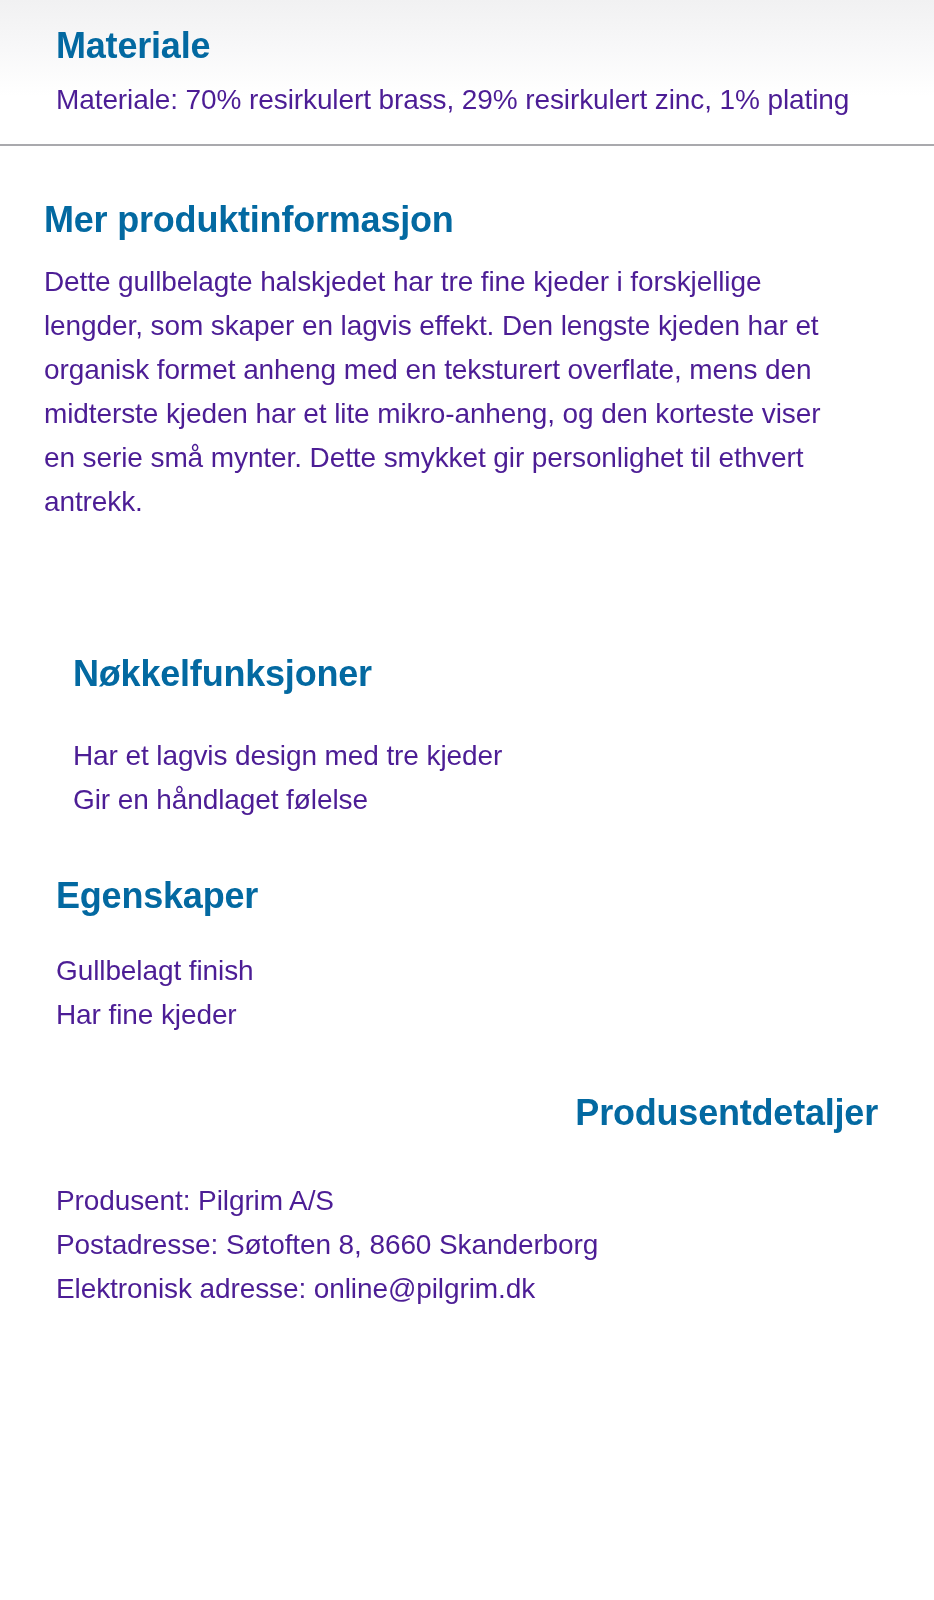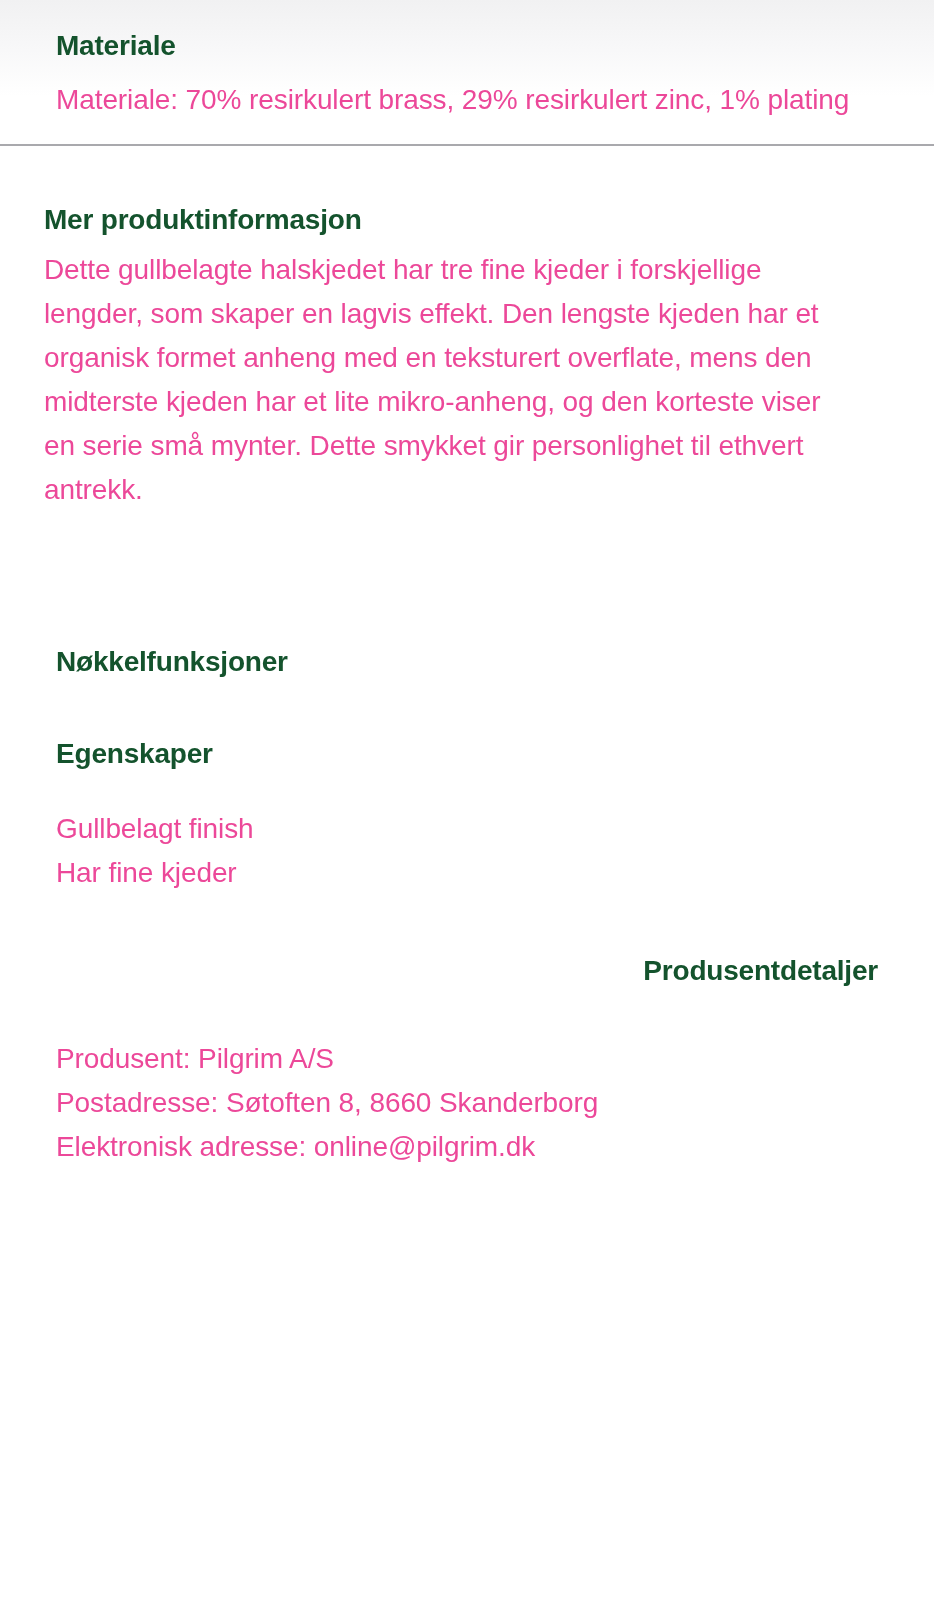--- a/index.html
+++ b/index.html
@@ -33,32 +33,32 @@
     z-index: 1;
     width: 934px;
   }
 
   .section {
     padding: 0 56px;
     box-sizing: border-box;
   }
 
   .block-title {
-    font-size: 28px;
+    font-size: 36px;
     font-weight: bold;
-    color: #14532d;
+    color: #0369a1;
     letter-spacing: -0.2px;
     line-height: 36px;
     margin: 0;
   }
 
   .body-text {
     font-size: 28px;
     font-weight: normal;
-    color: #ec4899;
+    color: #4c1d95;
     line-height: 44px;
     margin: 0;
     max-width: 810px;
     letter-spacing: -0.1px;
   }
 
   .divider {
     width: 934px;
     height: 2px;
     background: #a9a9ad;
@@ -67,23 +67,23 @@
   }
 
   
   .sec-materiale { padding-top: 28px; }
   .sec-materiale .block-title { margin-bottom: 6px; }
   .sec-materiale .body-text  { margin-top: 14px; }
   .sec-materiale { padding-bottom: 22px; }
 
   .sec-more { padding-top: 56px; padding-left: 44px; }
   .sec-more .block-title { margin-bottom: 10px; }
-  .sec-more .body-text { margin-top: 10px; }
+  .sec-more .body-text { margin-top: 22px; }
 
-  .sec-key { padding-top: 132px; }
+  .sec-key { padding-top: 132px; margin-left: 17px; }
   .sec-key .block-title { margin-bottom: 0; }
   .sec-key .body-text { margin-top: 42px; }
 
   .sec-props { padding-top: 56px; }
   .sec-props .block-title { margin-bottom: 0; }
   .sec-props .body-text { margin-top: 35px; }
 
   .sec-maker { padding-top: 58px; }
   .sec-maker .block-title { margin-bottom: 0; text-align: right; }
   .sec-maker .body-text { margin-top: 48px; }
@@ -104,20 +104,24 @@
 
   <hr class="divider">
 
   <section class="section sec-more">
     <h2 class="block-title">Mer produktinformasjon</h2>
     <p class="body-text">Dette gullbelagte halskjedet har tre fine kjeder i forskjellige lengder, som skaper en lagvis effekt. Den lengste kjeden har et organisk formet anheng med en teksturert overflate, mens den midterste kjeden har et lite mikro-anheng, og den korteste viser en serie små mynter. Dette smykket gir personlighet til ethvert antrekk.</p>
   </section>
 
   <section class="section sec-key">
     <h2 class="block-title">Nøkkelfunksjoner</h2>
+    <p class="body-text">
+      <span class="line">Har et lagvis design med tre kjeder</span>
+      <span class="line">Gir en håndlaget følelse</span>
+    </p>
   </section>
 
   <section class="section sec-props">
     <h2 class="block-title">Egenskaper</h2>
     <p class="body-text">
       <span class="line">Gullbelagt finish</span>
       <span class="line">Har fine kjeder</span>
     </p>
   </section>
 

